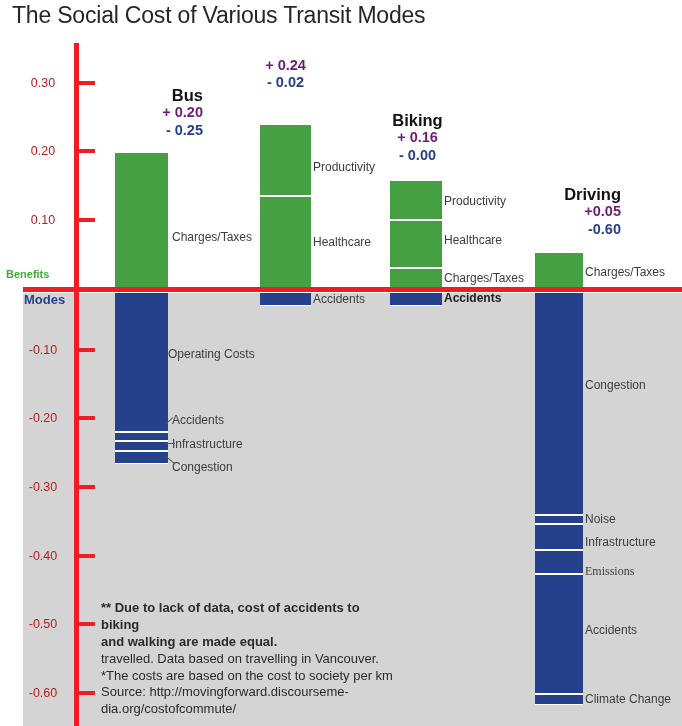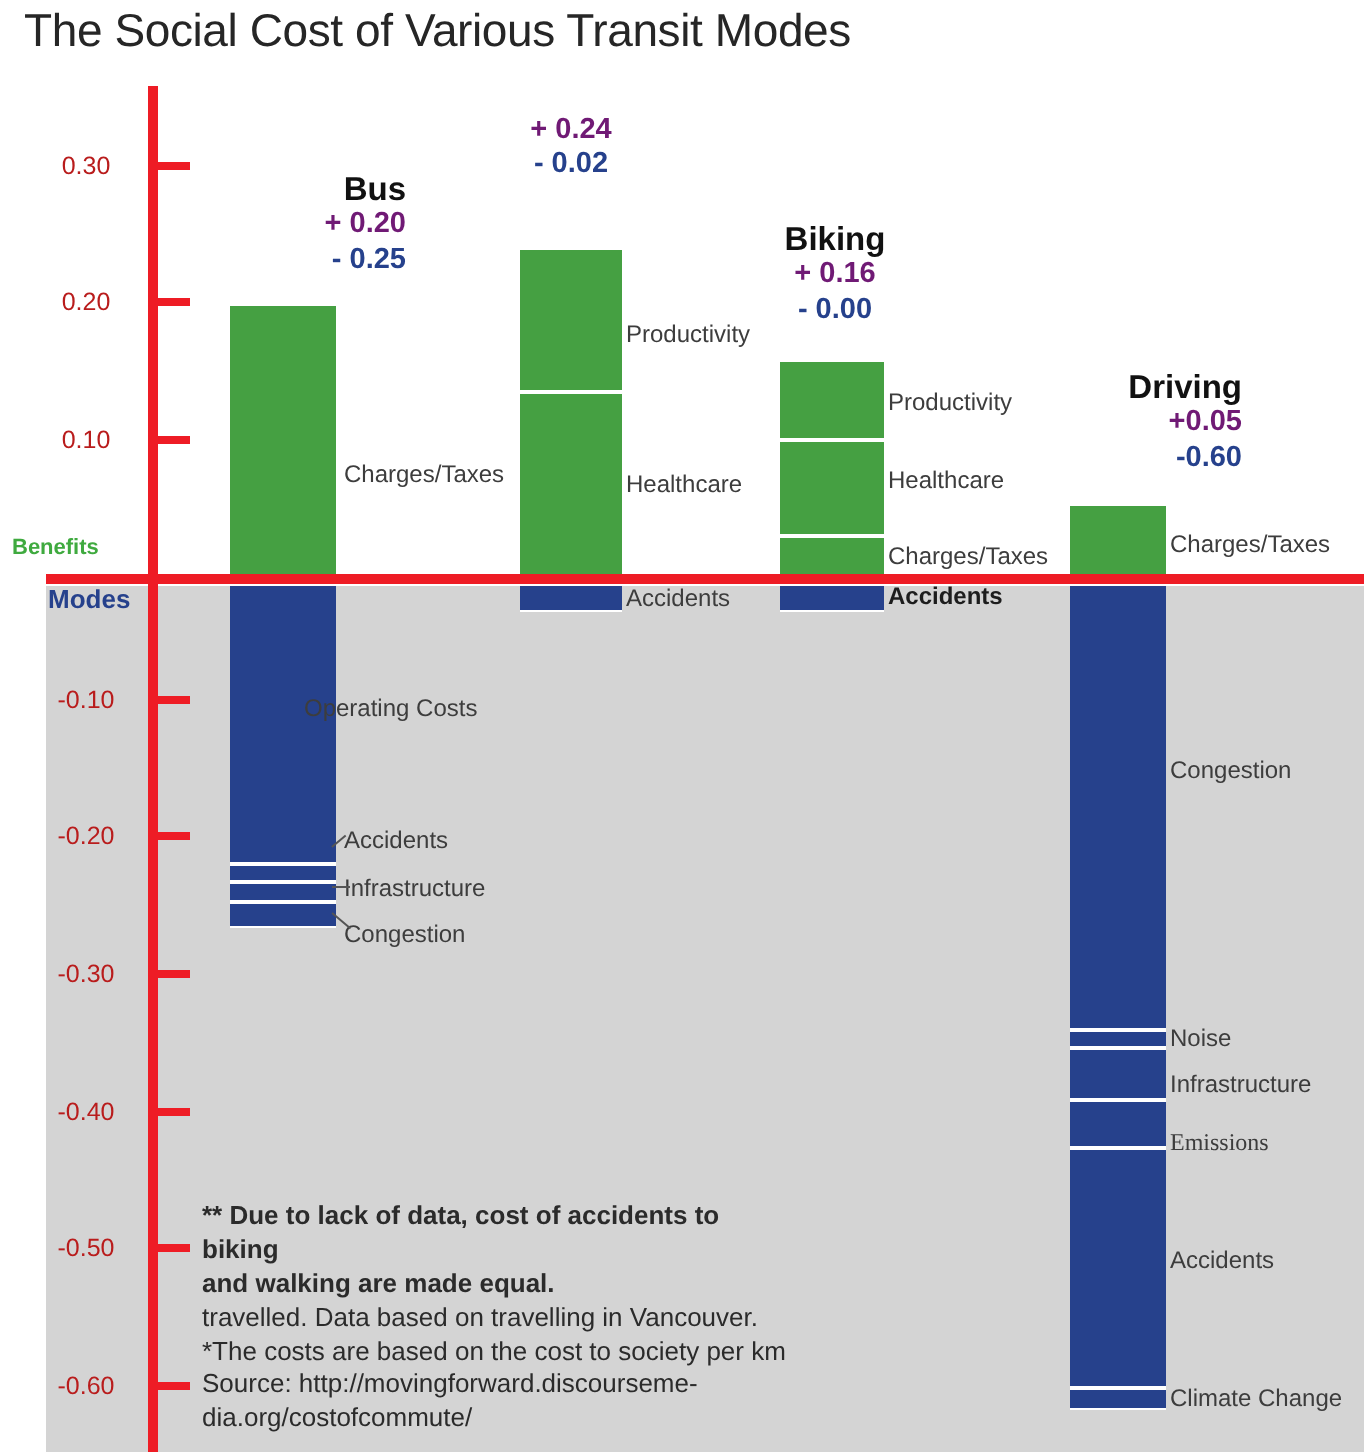--- a/index.html
+++ b/index.html
@@ -100,21 +100,21 @@
     <div class="seg green" style="top:0;height:137px;"></div>
   </div>
   <div class="seglabel" style="left:172px;top:231px;">Charges/Taxes</div>
 
   <div class="bar" style="left:115px;top:292px;width:53px;height:172px;">
     <div class="seg blue" style="top:0;height:140px;"></div>
     <div class="seg blue" style="top:140px;height:9px;"></div>
     <div class="seg blue" style="top:149px;height:10px;"></div>
     <div class="seg blue" style="top:159px;height:13px;"></div>
   </div>
-  <div class="seglabel" style="left:152px;top:348px;">Operating Costs</div>
+  <div class="seglabel" style="left:168px;top:348px;">Operating Costs</div>
   <div class="seglabel" style="left:172px;top:414px;">Accidents</div>
   <div class="seglabel" style="left:172px;top:438px;">Infrastructure</div>
   <div class="seglabel" style="left:172px;top:461px;">Congestion</div>
   <div class="leader" style="left:166px;top:423px;width:9px;height:1.2px;transform:rotate(-40deg);transform-origin:left center;"></div>
   <div class="leader" style="left:166px;top:443px;width:9px;height:1.2px;"></div>
   <div class="leader" style="left:166px;top:456px;width:12px;height:1.2px;transform:rotate(40deg);transform-origin:left center;"></div>
 
   <div class="barhead" style="left:224px;top:57px;width:123px;">
     <div class="ben">+ 0.24</div>
     <div class="cst">- 0.02</div>

